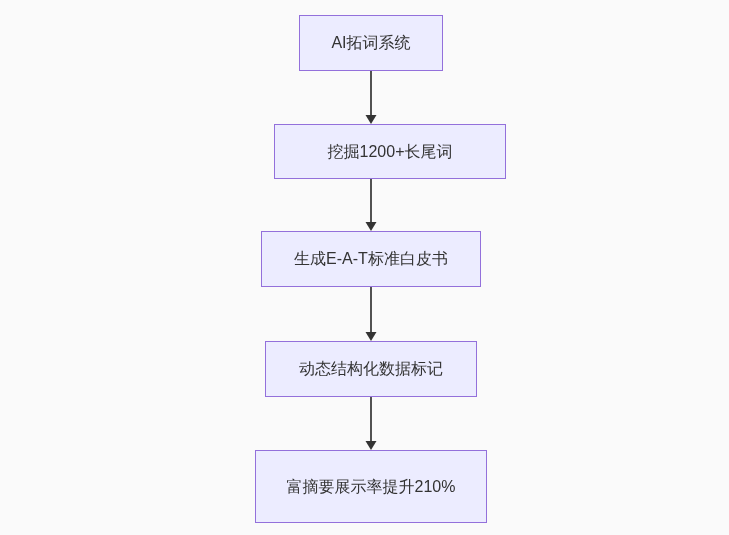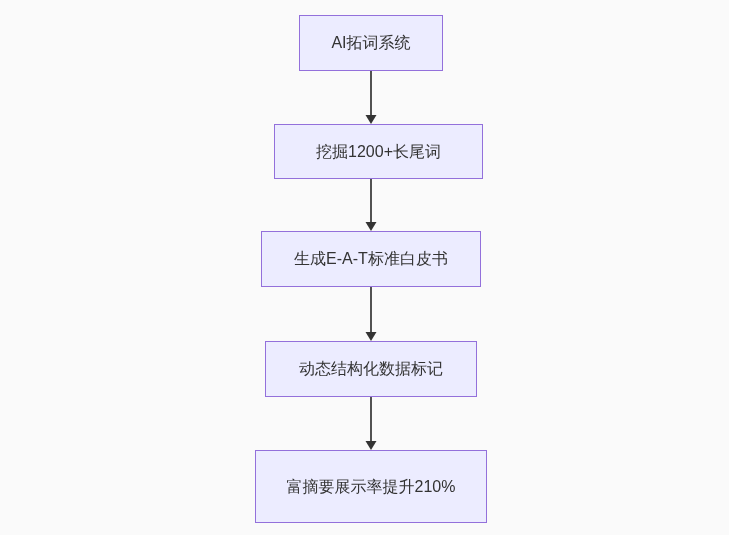--- a/index.html
+++ b/index.html
@@ -41,21 +41,21 @@
     align-items: center;
     justify-content: center;
     color: #333333;
     font-size: 16px;
     line-height: 1.2;
     white-space: nowrap;
     text-align: center;
   }
   
   .node-0 { left: 299px; top: 15px;  width: 144px; height: 56px; }
-  .node-1 { left: 274px; top: 124px; width: 209px; height: 55px; }
+  .node-1 { left: 274px; top: 124px; width: 232px; height: 55px; }
   .node-2 { left: 261px; top: 231px; width: 220px; height: 56px; }
   .node-3 { left: 265px; top: 341px; width: 212px; height: 56px; }
   .node-4 { left: 255px; top: 450px; width: 232px; height: 73px; }
 </style>
 </head>
 <body>
 
 <div class="canvas">
 
   <svg class="edges-svg" viewBox="0 0 729 535" xmlns="http://www.w3.org/2000/svg" aria-hidden="true">

